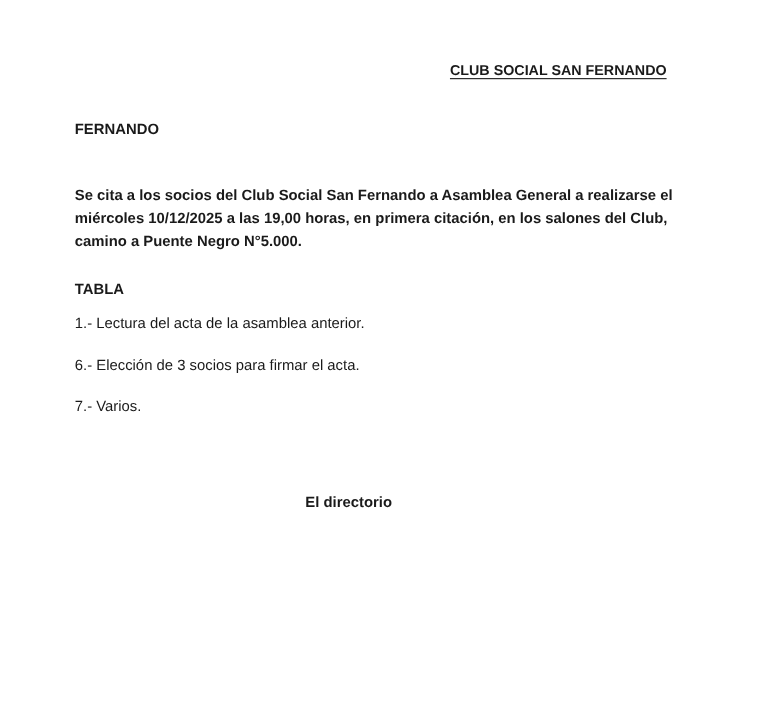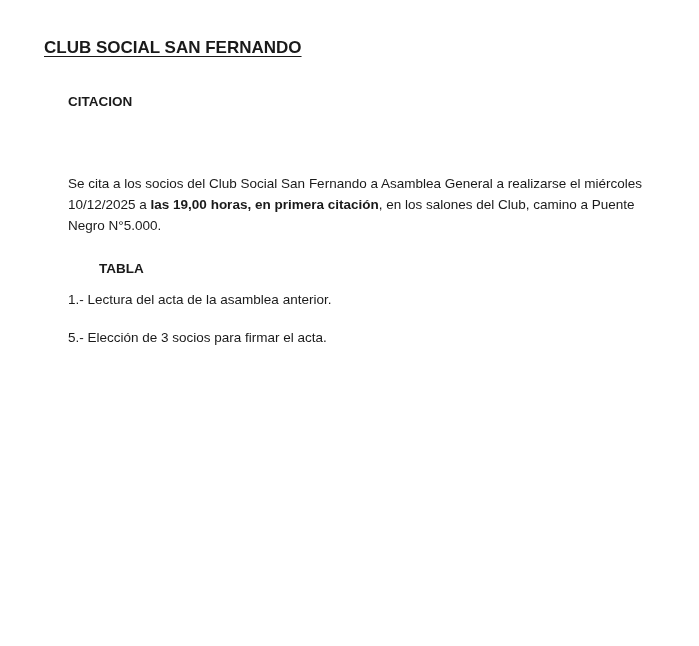--- a/index.html
+++ b/index.html
@@ -16,59 +16,62 @@
     background: #ffffff;
     color: #1a1a1a;
     font-family: "Liberation Sans", sans-serif;
     font-size: 13.5px;
     line-height: 21px;
     overflow: hidden;
   }
   .doc-title {
     position: relative;
     left: -24px;
-    margin: 0;
-    text-align: left;
+    margin: 16px;
+    text-align: right;
     font-weight: bold;
-    font-size: 17px;
+    font-size: 13px;
     text-decoration: underline;
     text-underline-offset: 3px;
   }
   .section-heading {
     margin: 0;
     font-weight: bold;
   }
   .heading-citacion { margin-top: 33px; }
   .para {
-    margin: 61px 0 0 0;
+    margin: 39px 0 0 0;
     text-align: left;
+    font-weight: bold;
   }
-  .heading-tabla { margin-top: 22px; margin-left: 31px; }
+  .heading-tabla { margin-top: 22px; }
   .agenda-item {
     margin: 17px 0 0 0;
   }
   .agenda-item.first { margin-top: 10px; }
   .signature {
     position: relative;
     left: -40px;
     margin: 66px 0 0 0;
     text-align: center;
     font-weight: bold;
   }
 </style>
 </head>
 <body>
 
 <div class="page">
 
   <h1 class="doc-title">CLUB SOCIAL SAN FERNANDO</h1>
 
-  <p class="section-heading heading-citacion">CITACION</p>
+  <p class="section-heading heading-citacion">FERNANDO</p>
 
   <p class="para"><span>Se cita a los socios del Club Social San Fernando a Asamblea General a realizarse el miércoles 10/12/2025 a </span><b>las 19,00 horas, en primera citación</b><span>, en los salones del Club, camino a Puente Negro N°5.000.</span></p>
 
   <p class="section-heading heading-tabla">TABLA</p>
 
   <p class="agenda-item first">1.- Lectura del acta de la asamblea anterior.</p>
-  <p class="agenda-item">5.- Elección de 3 socios para firmar el acta.</p>
+  <p class="agenda-item">6.- Elección de 3 socios para firmar el acta.</p>
+  <p class="agenda-item">7.- Varios.</p>
 
+  <p class="signature">El directorio</p>
 
 </div>
 
 </body></html>

